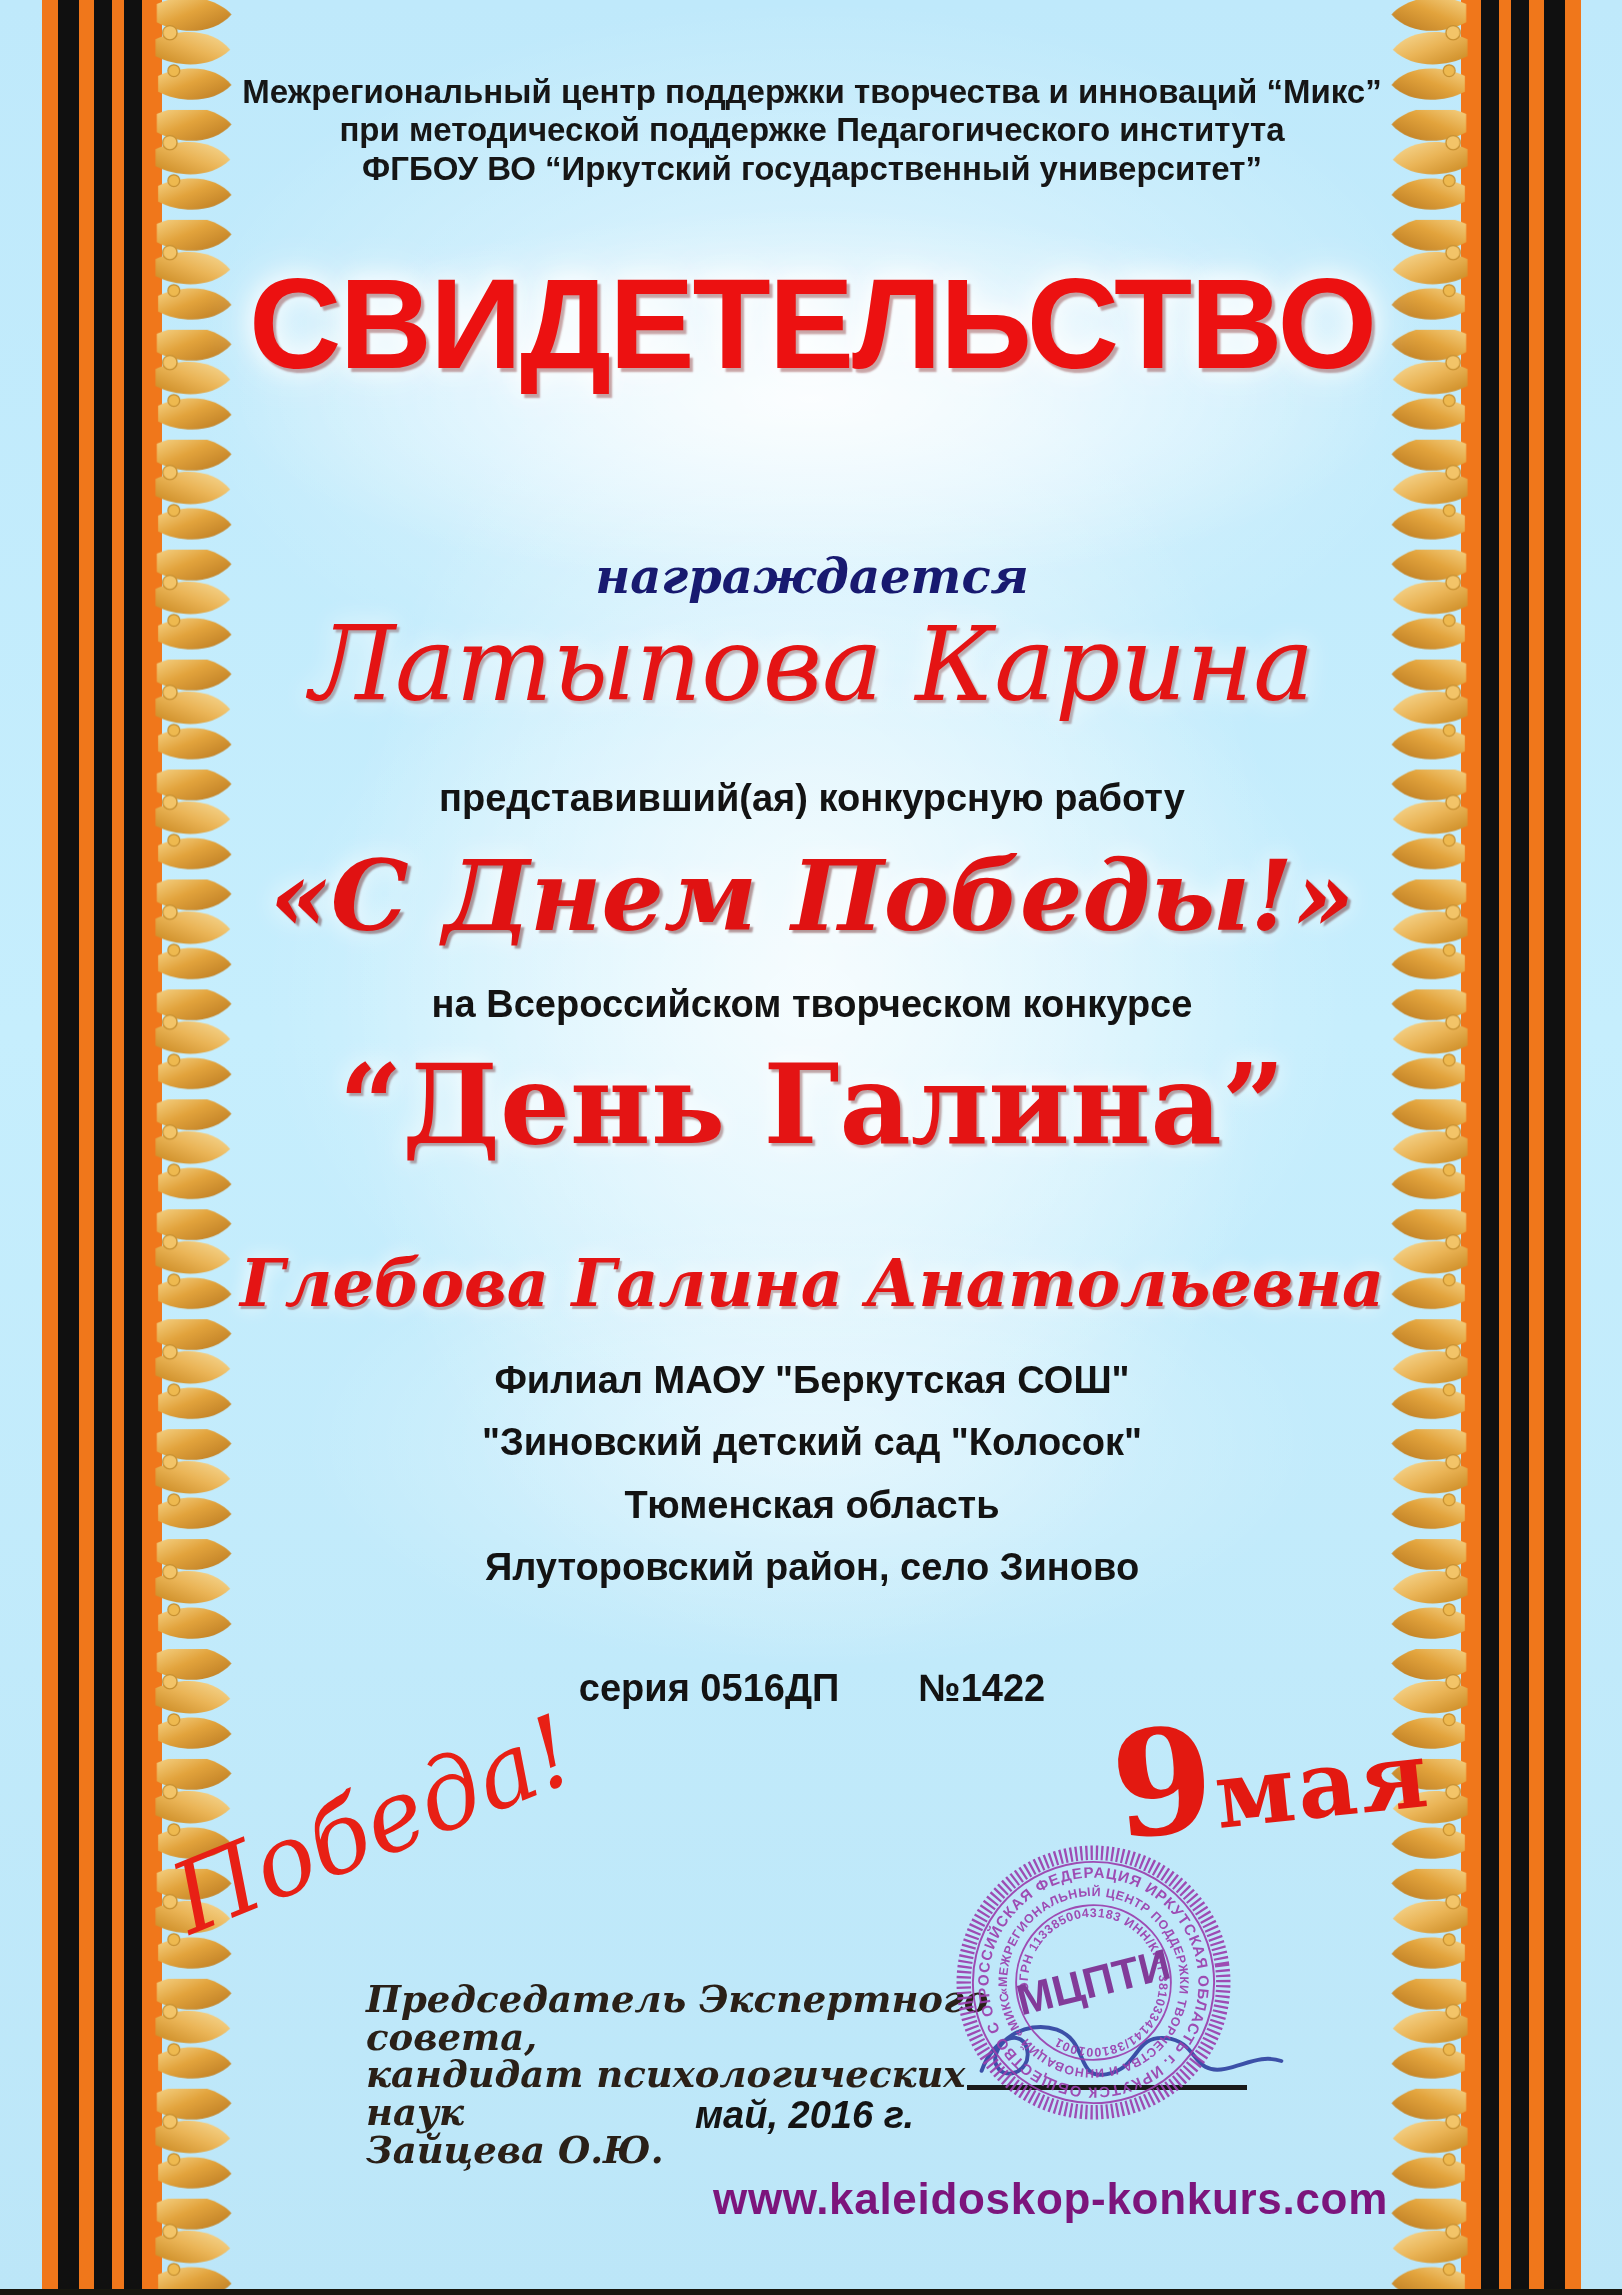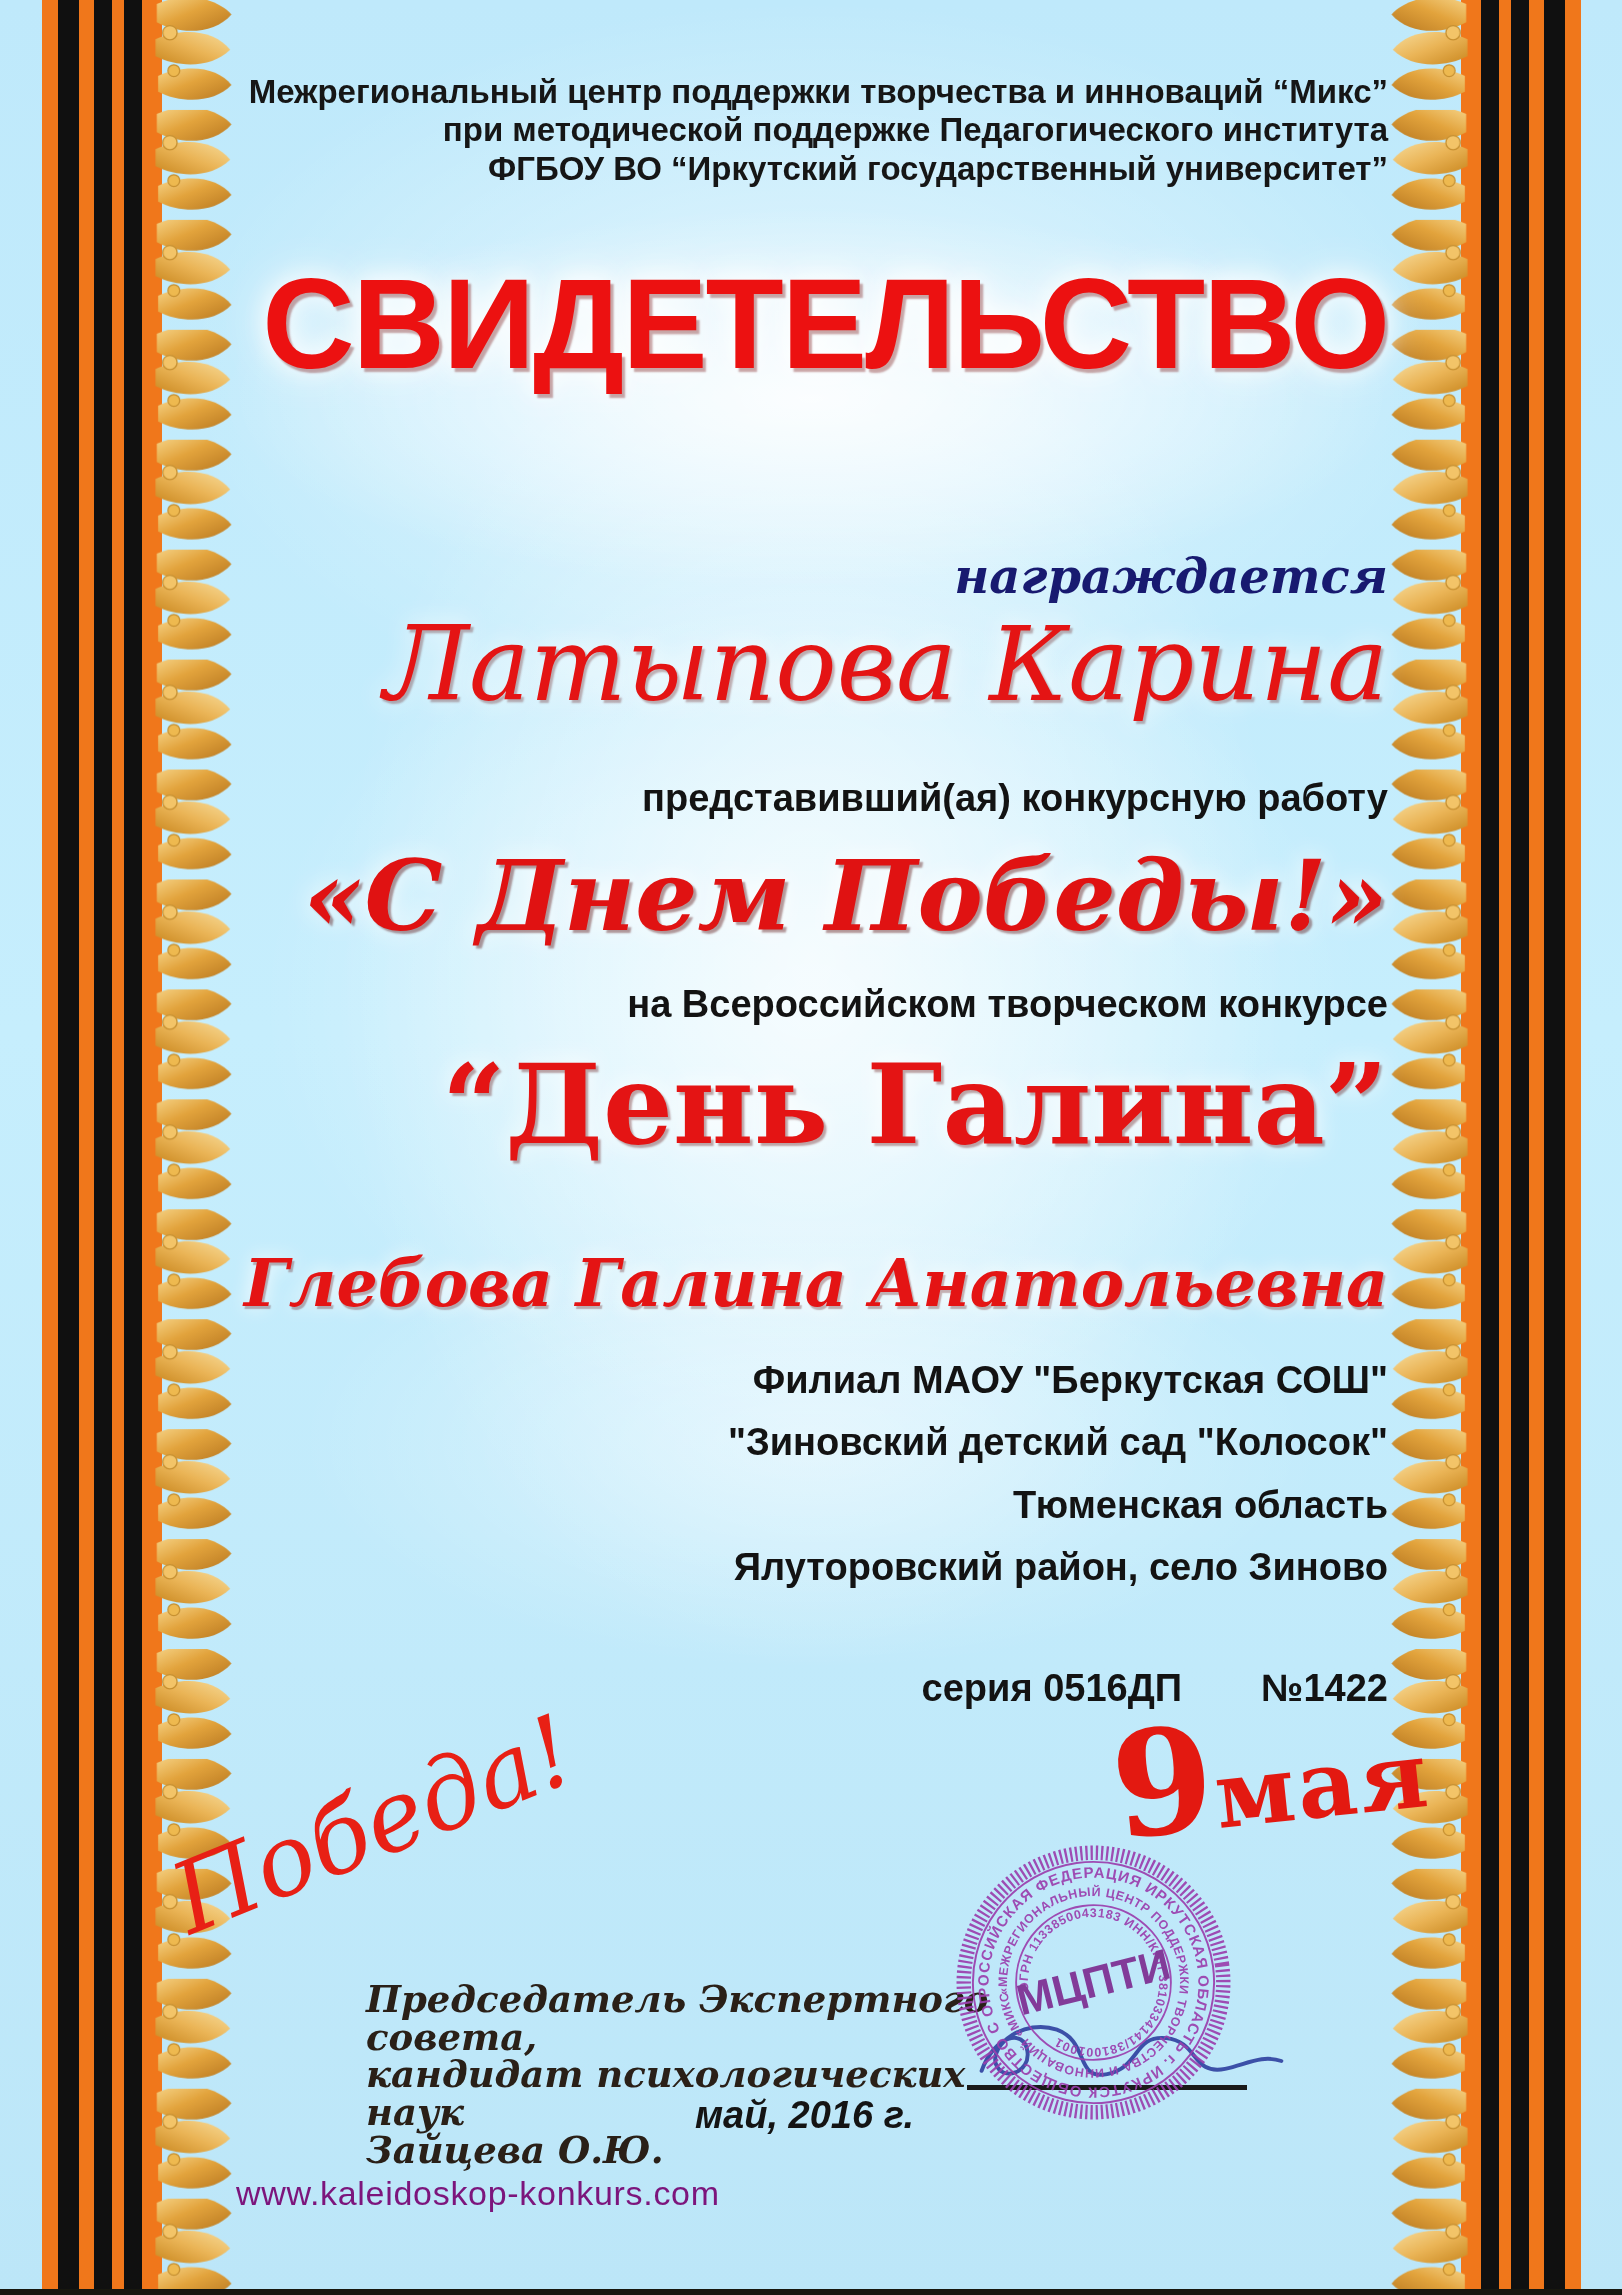--- a/index.html
+++ b/index.html
@@ -32,21 +32,21 @@
   
   .glow{position:absolute;pointer-events:none;}
   .glow-title{left:222px;top:209px;width:1178px;height:380px;
     background:radial-gradient(ellipse closest-side,rgba(255,255,255,.85),rgba(255,255,255,0));}
   .glow-mid{left:262px;top:576px;width:1099px;height:851px;
     background:radial-gradient(ellipse closest-side,rgba(255,255,255,.55),rgba(255,255,255,0));}
   .glow-low{left:301px;top:1211px;width:1021px;height:458px;
     background:radial-gradient(ellipse closest-side,rgba(255,255,255,.45),rgba(255,255,255,0));}
 
   
-  .abs{position:absolute;left:236px;width:1152px;text-align:right;}
+  .abs{position:absolute;left:236px;width:1152px;text-align:center;}
   .header-block{top:73px;color:#161616;font-weight:bold;font-size:33px;line-height:1.16;}
   .title-line{font-weight:bold;color:#ec1111;letter-spacing:-2px;
     text-shadow:3.3px 3.9px 2px rgba(110,0,0,.35),0 0 23px #ffffff,0 0 46px #ffffff;
     font-size:128px;line-height:1;}
   .title-1{top:260px;}
   .title-2{top:400px;}
   .award-label{top:548px;font-family:"DejaVu Serif","Liberation Serif",serif;
     font-style:italic;font-weight:bold;font-size:48px;color:#181a70;}
   .recipient{top:614px;font-family:"DejaVu Serif","Liberation Serif",serif;
     font-style:italic;font-size:102px;color:#e41414;line-height:1;
@@ -74,22 +74,22 @@
     color:#e31911;transform:rotate(-6deg);line-height:1;white-space:nowrap;}
   .may9 .digit{font-size:145px;font-weight:bold;font-family:"DejaVu Serif",serif;}
   .may9 .word{font-size:92px;font-weight:bold;font-family:"DejaVu Serif",serif;letter-spacing:2.6px;}
 
   .signer-block{position:absolute;left:366px;top:1981px;width:628px;text-align:left;
     font-family:"DejaVu Serif","Liberation Serif",serif;font-style:italic;font-weight:bold;
     font-size:37px;color:#2a2018;line-height:1.02;}
   .sig-line{position:absolute;left:967px;top:2085px;width:280px;height:4.6px;background:#1a1a1a;}
   .date-line{position:absolute;left:654px;top:2094px;width:301px;text-align:center;
     font-style:italic;font-weight:bold;font-size:38px;color:#141414;}
-  .website{position:absolute;left:236px;top:2174px;width:1152px;text-align:left;
-    font-weight:normal;font-size:34px;color:#7c157c;letter-spacing:0.7px;}
+  .website{position:absolute;left:236px;top:2174px;width:1152px;text-align:right;
+    font-weight:bold;font-size:44px;color:#7c157c;letter-spacing:0.7px;}
 
   .stamp{position:absolute;left:948px;top:1837px;opacity:.92;}
   .signature-svg{position:absolute;left:903px;top:1989px;}
 </style>
 </head>
 <body>
 
 <div class="page">
 
   <div class="glow glow-title"></div>

